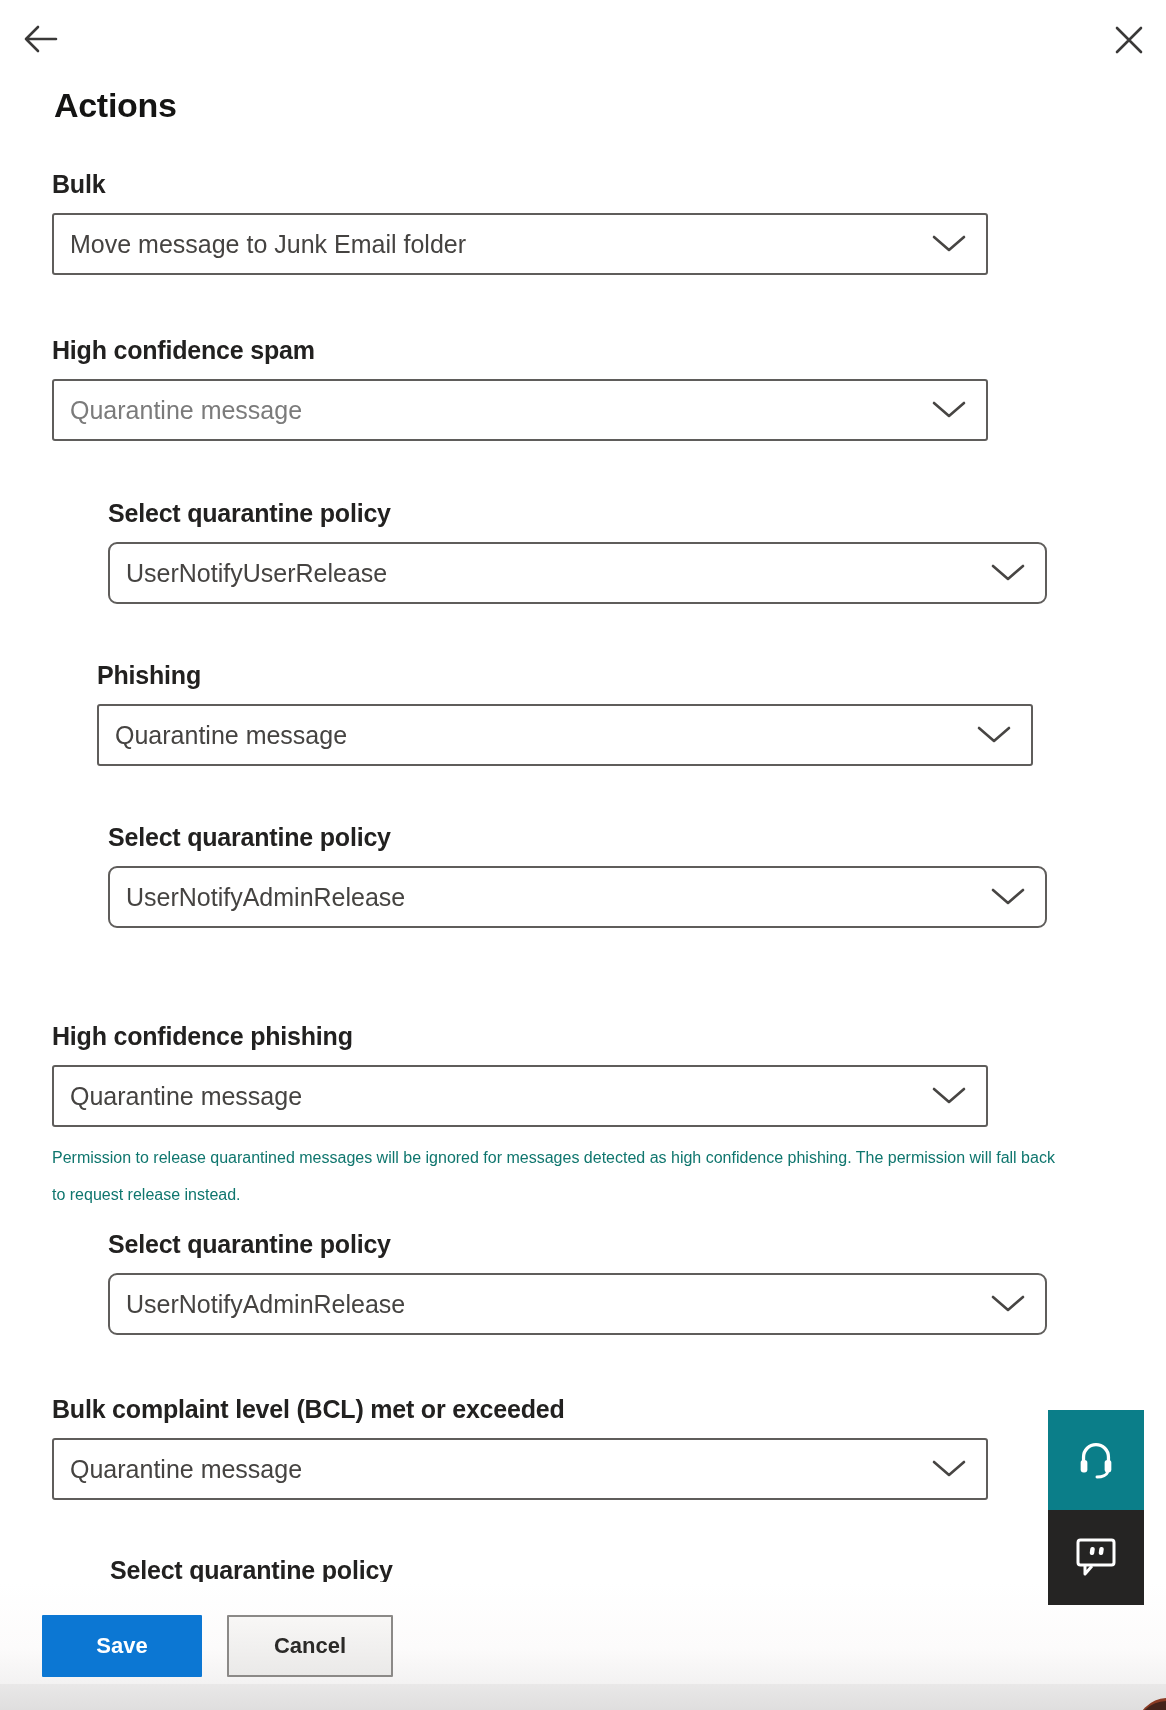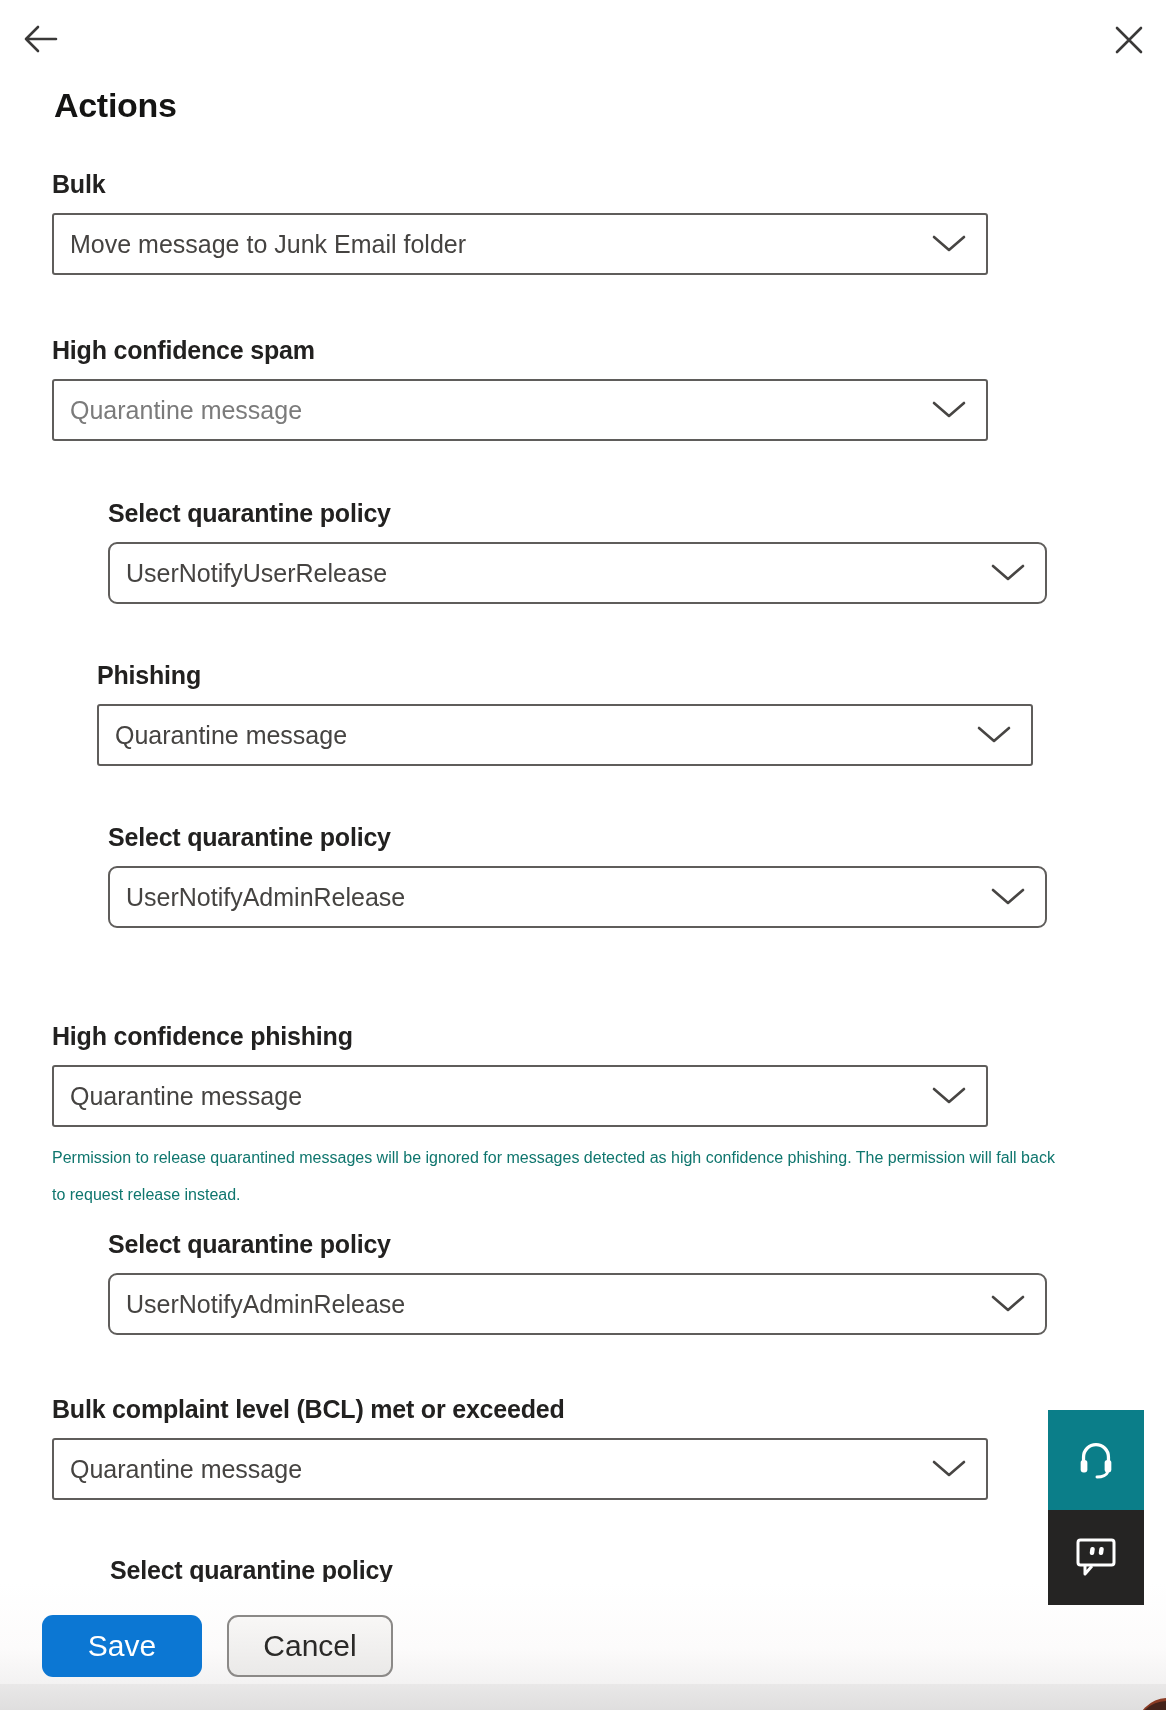--- a/index.html
+++ b/index.html
@@ -15,21 +15,21 @@
   .flabel{font-size:25px;font-weight:bold;color:#222120;letter-spacing:-0.2px;margin-bottom:14px;white-space:nowrap;}
   .dropdown{position:relative;height:58px;border:2px solid #5f5d5b;border-radius:3px;background:#fff;display:flex;align-items:center;cursor:pointer;}
   .w-main{width:932px;}
   .w-ind{width:935px;border-radius:9px;}
   .dval{padding-left:16px;font-size:25px;color:#454341;white-space:nowrap;}
   .muted .dval{color:#7b7b7b;}
   .chev{position:absolute;right:20px;top:50%;transform:translateY(-50%);}
   #note{position:absolute;left:52px;top:1139px;width:1005px;font-size:16px;line-height:37px;color:#0f766e;}
   #footer-white{position:absolute;left:0;top:1582px;width:1166px;height:102px;background:linear-gradient(180deg,#ffffff 0%,#fcfbfb 65%,#f3f2f2 100%);z-index:2;}
   #footer-band{position:absolute;left:0;top:1684px;width:1166px;height:26px;background:linear-gradient(180deg,#e9e8e8,#dfdede);z-index:2;}
-  .btn{position:absolute;z-index:3;height:62px;border-radius:11px;font-family:inherit;font-size:30px;font-weight:normal;cursor:pointer;}
+  .btn{position:absolute;z-index:3;height:62px;border-radius:1px;font-family:inherit;font-size:22px;font-weight:bold;cursor:pointer;}
   #save-btn{left:42px;top:1615px;width:160px;background:#0c77d3;border:none;color:#ffffff;}
   #cancel-btn{left:227px;top:1615px;width:166px;background:linear-gradient(180deg,#f8f7f6,#eae9e8);border:2px solid #8b8987;color:#2b2a28;text-align:center;}
   .floatbtn{position:absolute;left:1048px;width:96px;border:none;cursor:pointer;z-index:4;display:flex;align-items:center;justify-content:center;padding:0;}
   #support-btn{top:1410px;height:100px;background:#0b7e89;}
   #feedback-btn{top:1510px;height:95px;background:#252423;}
   #corner-sliver{position:absolute;left:1136px;top:1698px;width:62px;height:62px;border-radius:50%;background:#44231b;border-top:3px solid #8a3b24;z-index:4;}
   #bcl-policy-field{z-index:1;}
 </style>
 </head>
 <body>

